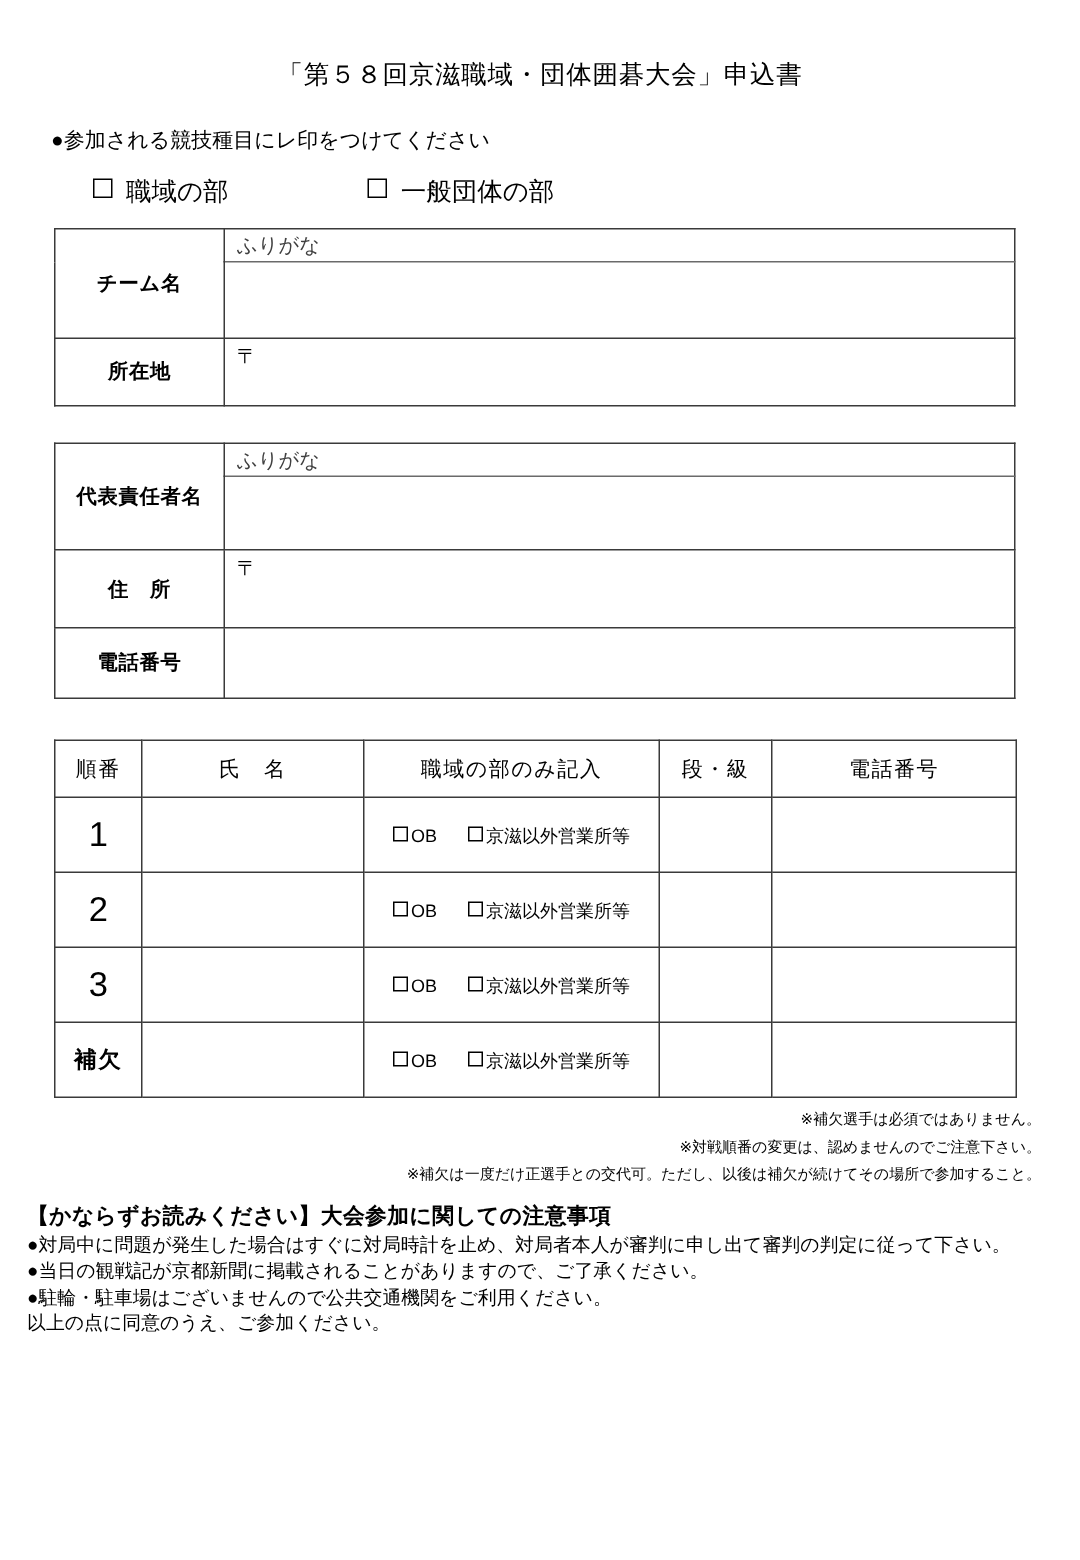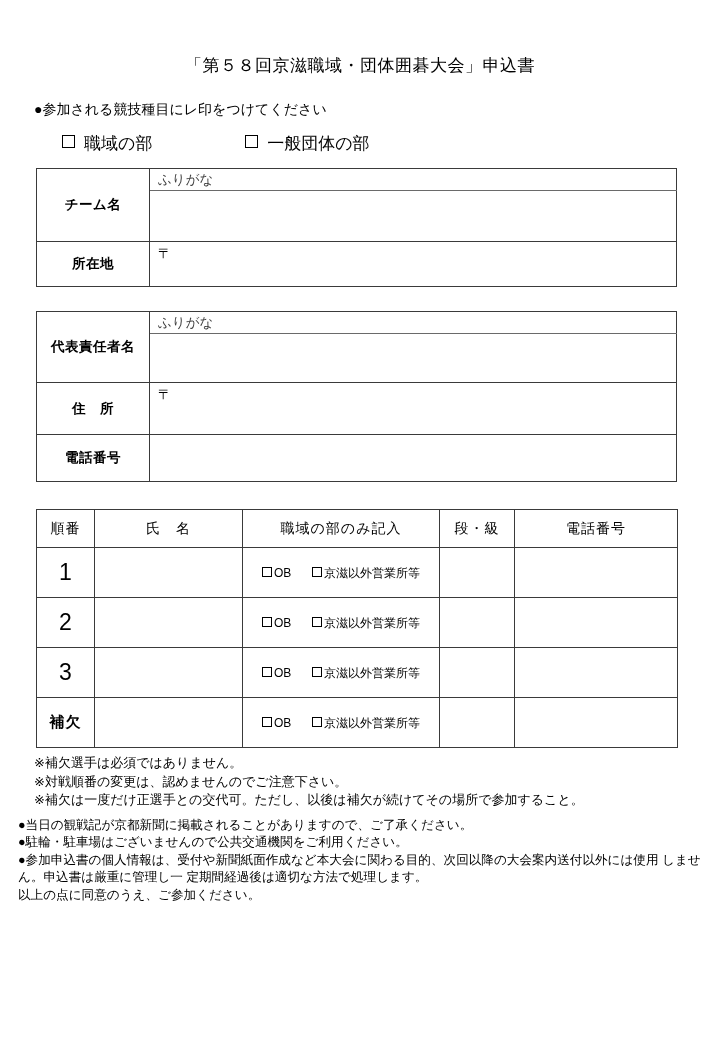--- a/index.html
+++ b/index.html
@@ -14,21 +14,20 @@
     font-family: "Liberation Sans", "DejaVu Sans", sans-serif;
     color: #000000;
     overflow: hidden;
   }
 
   .page {
     position: relative;
     width: 720px;
     height: 740px;
     box-sizing: border-box;
-    margin-top: 16px;
   }
 
   
   .doc-title {
     position: absolute;
     top: 38px;
     left: 0;
     width: 720px;
     text-align: center;
     font-size: 17px;
@@ -180,22 +179,23 @@
     box-sizing: border-box;
   }
   .opt-gap { display: inline-block; width: 14px; }
 
   
   .notes {
     position: absolute;
     top: 738px;
     left: 34px;
     width: 660px;
-    font-size: 13px;
+    font-size: 10px;
     line-height: 18.5px;
+    text-align: right;
   }
   .notes div { white-space: nowrap; }
 
   
   .important {
     position: absolute;
     top: 801px;
     left: 18px;
     width: 690px;
   }
@@ -336,20 +336,20 @@
     </tbody>
   </table>
 
   <div class="notes">
     <div>※補欠選手は必須ではありません。</div>
     <div>※対戦順番の変更は、認めませんのでご注意下さい。</div>
     <div>※補欠は一度だけ正選手との交代可。ただし、以後は補欠が続けてその場所で参加すること。</div>
   </div>
 
   <div class="important">
+    <div class="imp-head">【かならずお読みください】大会参加に関しての注意事項</div>
+    <div class="imp-item">●対局中に問題が発生した場合はすぐに対局時計を止め、対局者本人が審判に申し出て審判の判定に従って下さい。</div>
     <div class="imp-item">●当日の観戦記が京都新聞に掲載されることがありますので、ご了承ください。</div>
     <div class="imp-item">●駐輪・駐車場はございませんので公共交通機関をご利用ください。</div>
-    <div class="imp-item">●参加申込書の個人情報は、受付や新聞紙面作成など本大会に関わる目的、次回以降の大会案内送付以外には使用
-しません。申込書は厳重に管理し一 定期間経過後は適切な方法で処理します。</div>
     <div class="imp-tail">以上の点に同意のうえ、ご参加ください。</div>
   </div>
 
 </div>
 
 </body></html>

